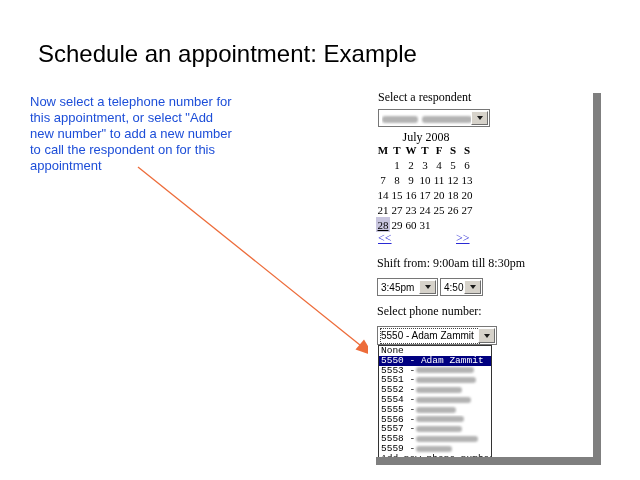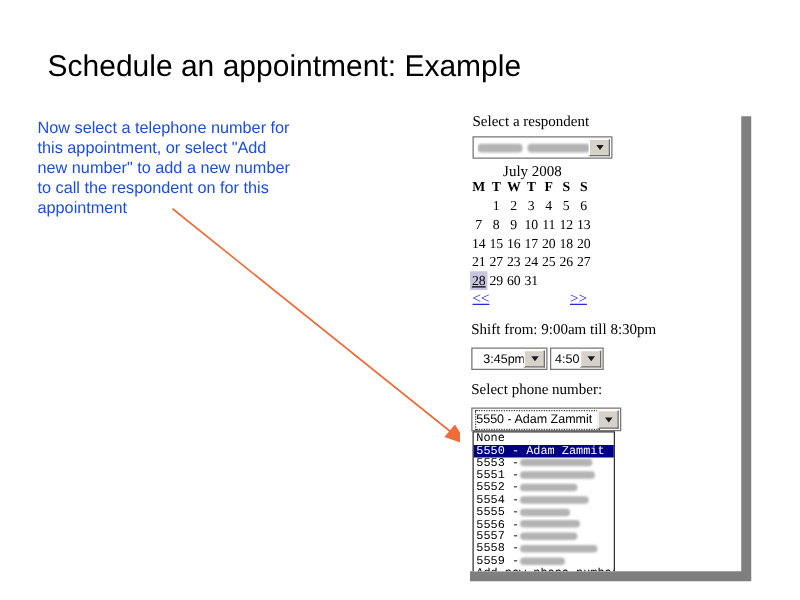--- a/index.html
+++ b/index.html
@@ -138,21 +138,21 @@
         <td></td>
       </tr>
     </tbody>
       </table>
 
     <a class="abs cal-nav" style="left:10px;top:146px;">&lt;&lt;</a>
     <a class="abs cal-nav" style="left:88px;top:146px;">&gt;&gt;</a>
 
     <div class="abs lbl" style="left:9px;top:171px;">Shift from: 9:00am till 8:30pm</div>
 
-    <div class="win-select" style="left:9px;top:193px;width:61px;height:18px;text-align:right;">
+    <div class="win-select" style="left:9px;top:193px;width:61px;height:18px;">
       <span class="val">3:45pm</span>
       <span class="dd-btn">
           <span class="tri"></span>
         </span>
     </div>
     <div class="win-select" style="left:72px;top:193px;width:43px;height:18px;">
       <span class="val">4:50pm</span>
       <span class="dd-btn">
           <span class="tri"></span>
         </span>

